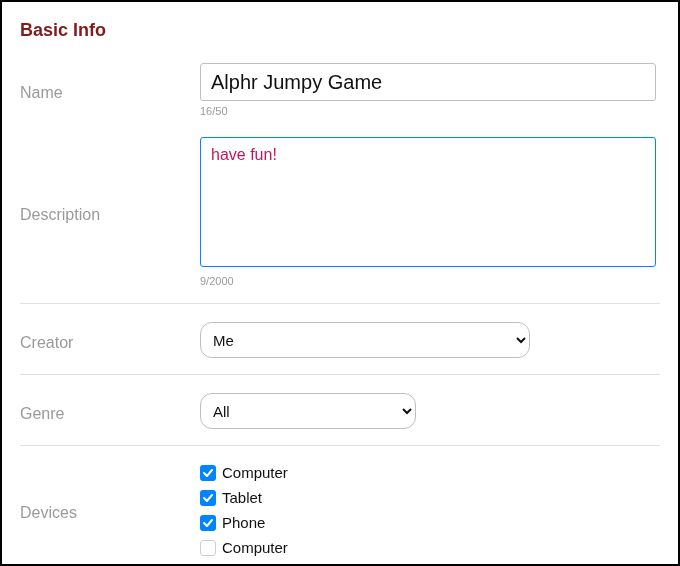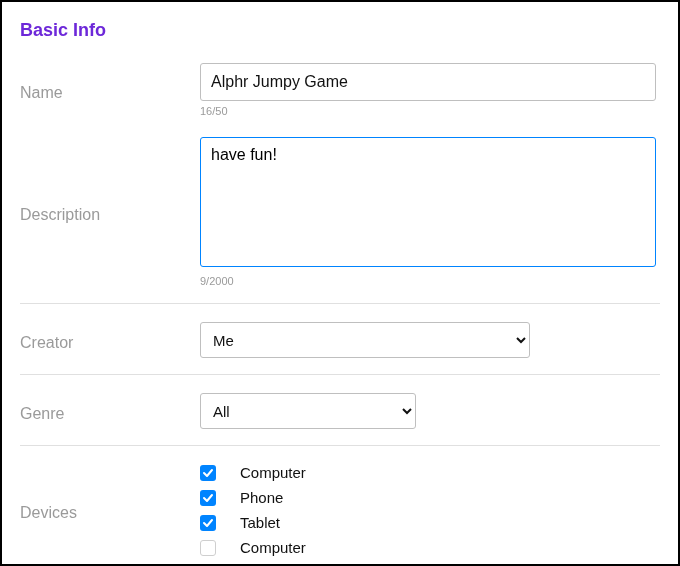--- a/index.html
+++ b/index.html
@@ -12,21 +12,21 @@
 }
 .panel {
   border: 2px solid #000;
   width: 680px;
   height: 566px;
   padding: 18px 18px 0 18px;
 }
 .section-title {
   font-size: 18px;
   font-weight: 600;
-  color: #6d28d9;
+  color: #7f1d1d;
   margin-bottom: 18px;
 }
 .row {
   display: flex;
   align-items: center;
   padding: 4px 0 16px 0;
 }
 .row + .separated {
   border-top: 1px solid #e0e0e0;
   padding-top: 18px;
@@ -40,62 +40,62 @@
 }
 .field-col {
   flex: 1;
   min-width: 0;
 }
 .text-input {
   width: 100%;
   max-width: 456px;
   height: 38px;
   padding: 6px 10px;
-  font-size: 16px;
+  font-size: 20px;
   border: 1px solid #bfbfbf;
   border-radius: 3px;
   color: #111;
 }
 .textarea-input {
   width: 100%;
   max-width: 456px;
   height: 130px;
   padding: 8px 10px;
   font-size: 16px;
   border: 1px solid #0084ff;
   border-radius: 3px;
   resize: none;
-  color: #000000;
+  color: #be185d;
   font-family: inherit;
 }
 .counter {
   font-size: 11px;
   color: #9a9a9a;
   margin-top: 4px;
 }
 .select-input {
   height: 36px;
   padding: 4px 8px;
   font-size: 15px;
   border: 1px solid #bfbfbf;
-  border-radius: 3px;
+  border-radius: 12px;
   color: #111;
   background: #fff;
 }
 .select-creator { width: 330px; }
 .select-genre { width: 216px; }
 .checkbox-list {
   display: flex;
   flex-direction: column;
   gap: 8px;
 }
 .checkbox-item {
   display: flex;
   align-items: center;
-  gap: 24px;
+  gap: 6px;
 }
 .checkbox {
   width: 16px;
   height: 16px;
   border-radius: 3px;
   flex-shrink: 0;
   display: flex;
   align-items: center;
   justify-content: center;
   cursor: pointer;
@@ -167,29 +167,29 @@
               </svg>
           </div>
           <span class="checkbox-label">Computer</span>
         </div>
         <div class="checkbox-item">
           <div class="checkbox checked">
             <svg viewBox="0 0 12 12">
                 <path d="M2 6 L5 9 L10 3" stroke="#fff" stroke-width="2" fill="none" stroke-linecap="round" stroke-linejoin="round"></path>
               </svg>
           </div>
-          <span class="checkbox-label">Phone</span>
+          <span class="checkbox-label">Tablet</span>
         </div>
         <div class="checkbox-item">
           <div class="checkbox checked">
             <svg viewBox="0 0 12 12">
                 <path d="M2 6 L5 9 L10 3" stroke="#fff" stroke-width="2" fill="none" stroke-linecap="round" stroke-linejoin="round"></path>
               </svg>
           </div>
-          <span class="checkbox-label">Tablet</span>
+          <span class="checkbox-label">Phone</span>
         </div>
         <div class="checkbox-item">
           <div class="checkbox unchecked"></div>
           <span class="checkbox-label">Computer</span>
         </div>
       </div>
     </div>
   </div>
 </div>
 

